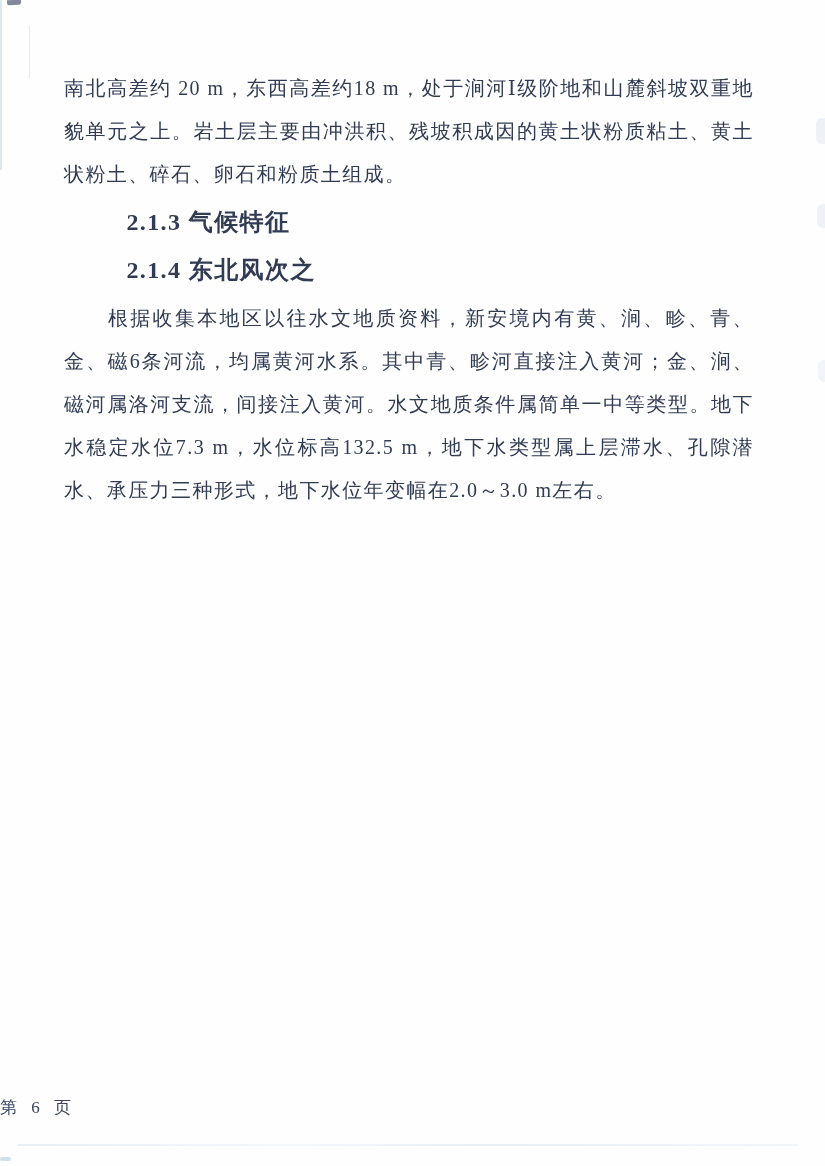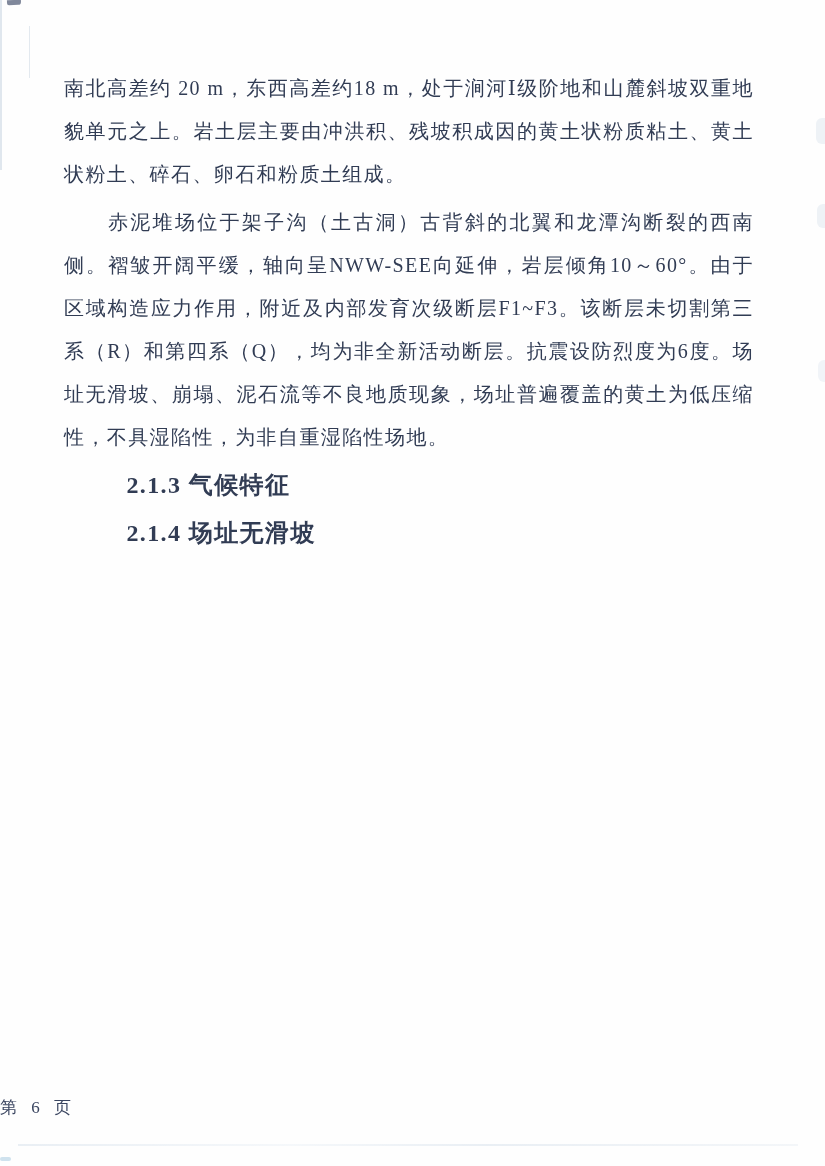--- a/index.html
+++ b/index.html
@@ -88,25 +88,25 @@
   <div class="artifact line-left-vert"></div>
   <div class="artifact smudge-right1"></div>
   <div class="artifact smudge-right2"></div>
   <div class="artifact smudge-right3"></div>
   <div class="artifact line-bottom"></div>
   <div class="artifact dash-bottomleft"></div>
 
   <div class="content">
     <p class="para">南北高差约 20 m，东西高差约18 m，处于涧河Ⅰ级阶地和山麓斜坡双重地貌单元之上。岩土层主要由冲洪积、残坡积成因的黄土状粉质粘土、黄土状粉土、碎石、卵石和粉质土组成。</p>
 
-    <p class="para indent">赤泥堆场位于架子沟（土古洞）古背斜的北翼和龙潭沟断裂的西南侧。褶皱开阔平缓，轴向呈NWW-SEE向延伸，岩层倾角10～60°。由于区域构造应力作用，附近及内部发育次级断层F1~F3。该断层未切割第三系（R）和第四系（Q），均为非全新活动断层。抗震设防烈度为6度。场址无滑坡、崩塌、泥石流等不良地质现象，场址普遍覆盖的黄土为低压缩性，不具湿陷性，为非自重湿陷性场地。</p>
 
     <h3 class="heading">2.1.3 气候特征</h3>
 
 
-    <h3 class="heading">2.1.4 场址无滑坡</h3>
+    <h3 class="heading">2.1.4 东北风次之</h3>
 
+    <p class="para indent">根据收集本地区以往水文地质资料，新安境内有黄、涧、畛、青、金、磁6条河流，均属黄河水系。其中青、畛河直接注入黄河；金、涧、磁河属洛河支流，间接注入黄河。水文地质条件属简单一中等类型。地下水稳定水位7.3 m，水位标高132.5 m，地下水类型属上层滞水、孔隙潜水、承压力三种形式，地下水位年变幅在2.0～3.0 m左右。</p>
 
   </div>
 
   <div class="footer">第 6 页</div>
 
 </div>
 
 </body></html>

